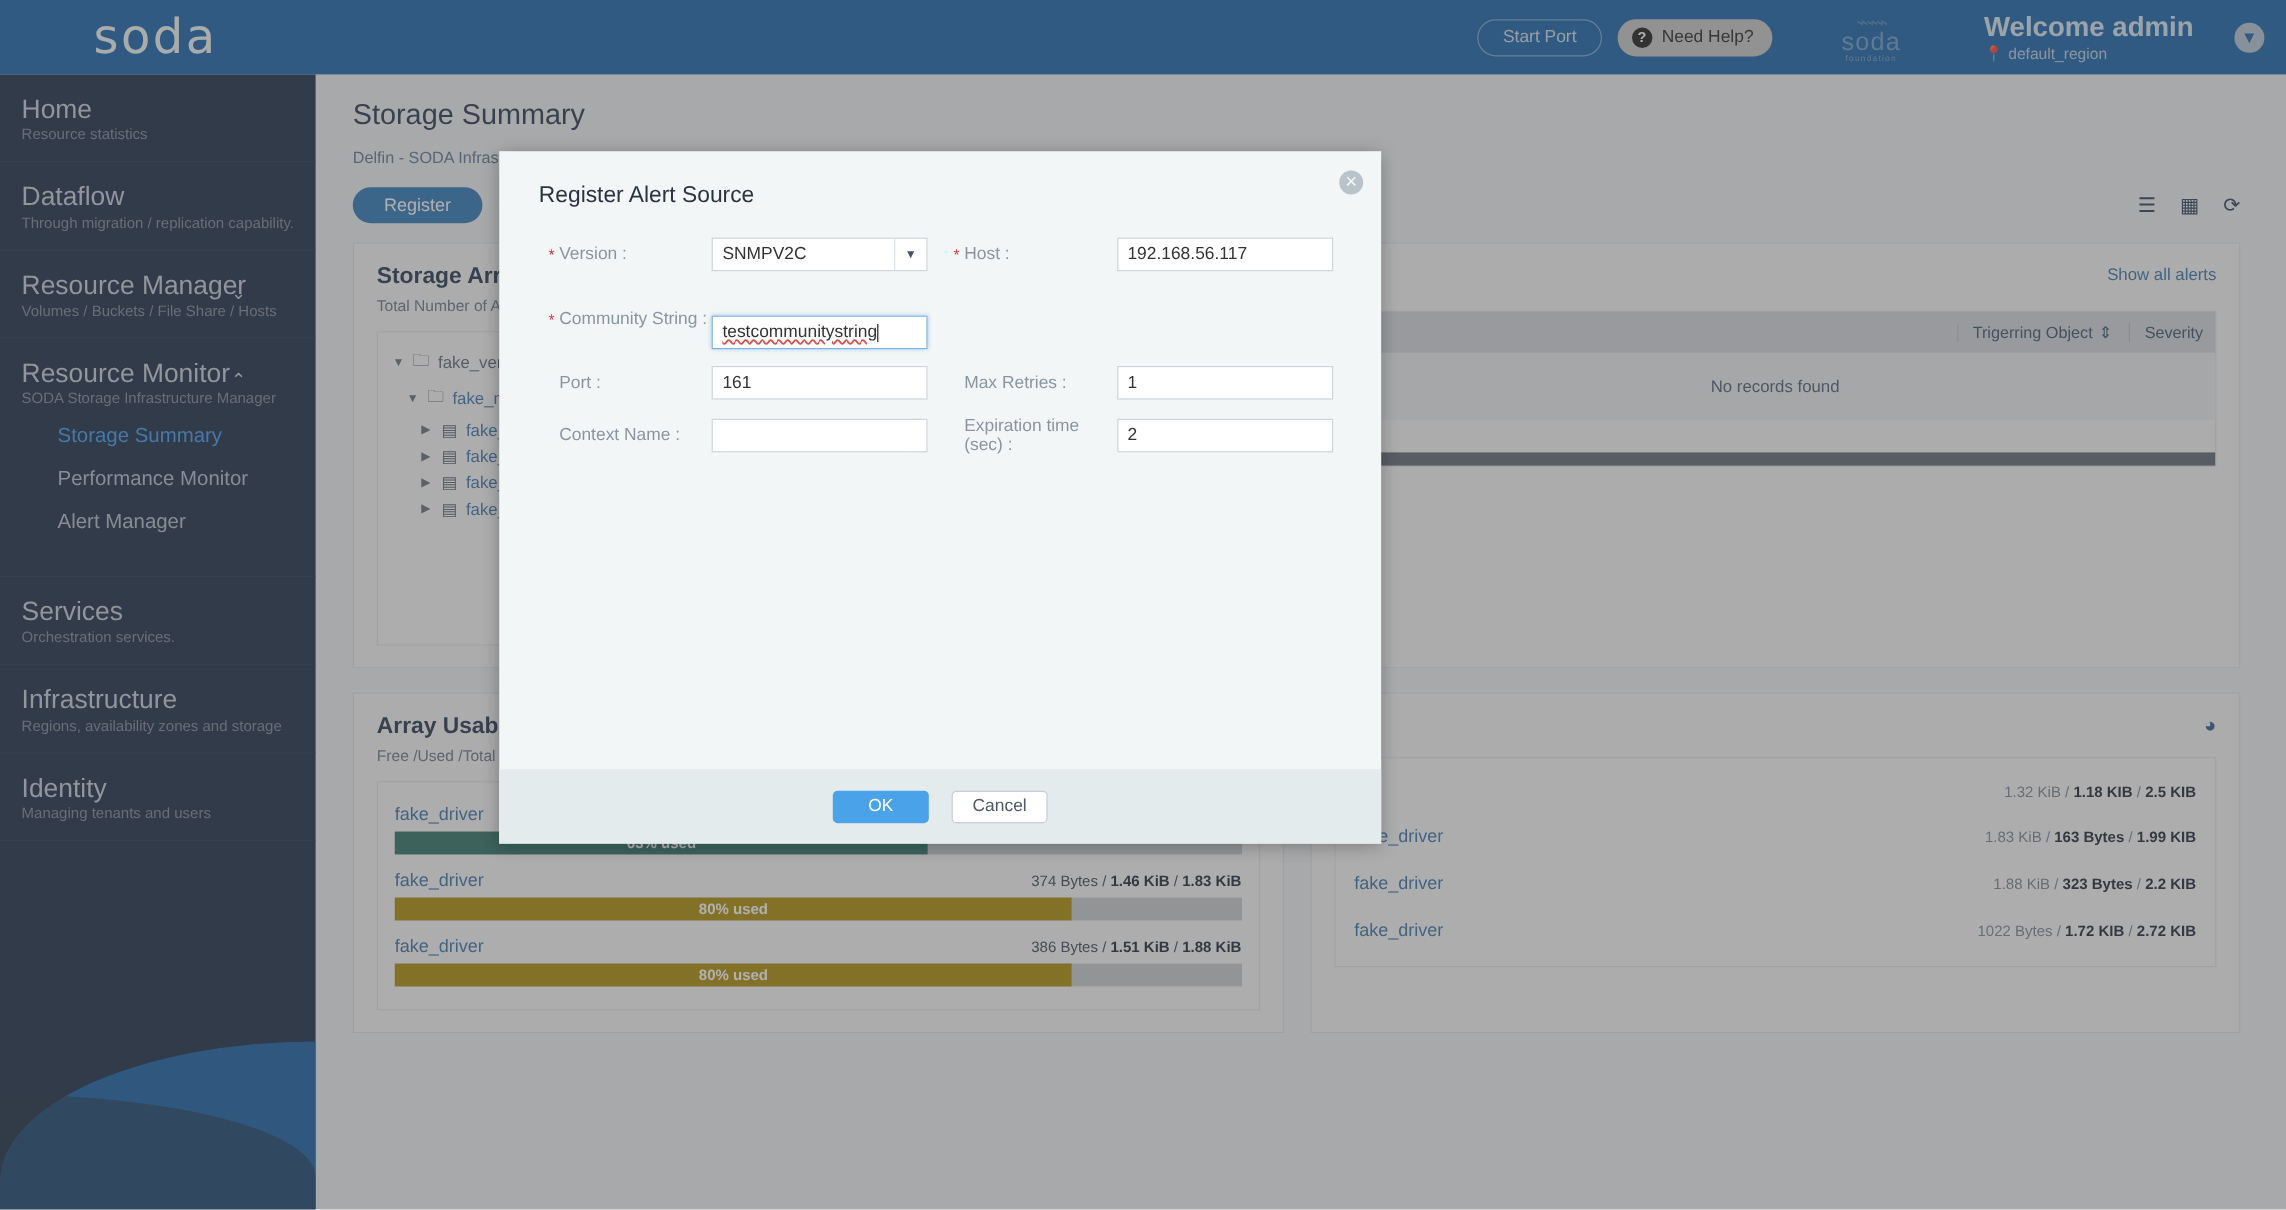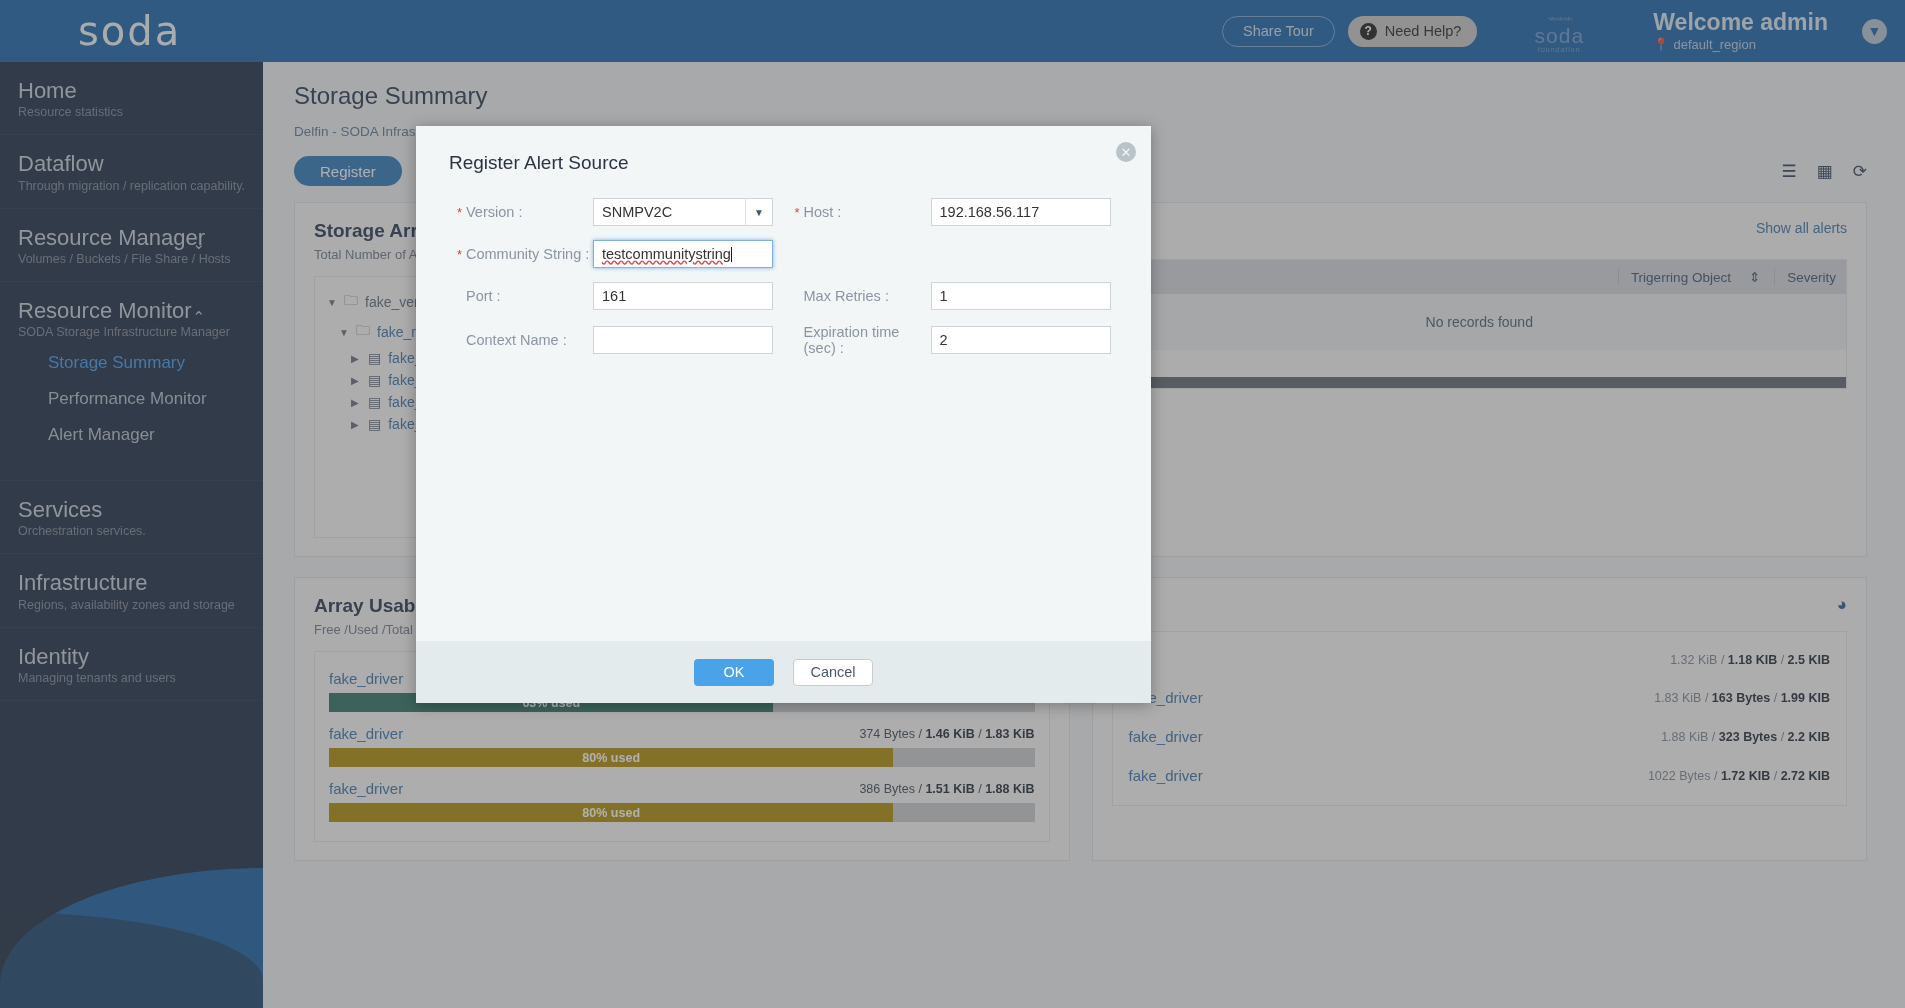--- a/index.html
+++ b/index.html
@@ -116,21 +116,21 @@
   .tree-row.lvl2 { padding-left: 24px; }
   .tree-row .tw { font-size: 10px; color: #64707f; width: 10px; }
   .tree-row .folder { color: #5a6675; font-size: 14px; }
   .tree-row .leaf-label { color: #3a73ab; }
 
   .alerts-table { margin-top: 17px; border: 1px solid #dfe3e8; }
   .alerts-head {
     display: flex; background: #d4d8dd; color: #3a536f; font-size: 13.5px;
     padding: 9px 10px; gap: 14px; justify-content: flex-end;
   }
-  .alerts-head .th { display: flex; align-items: center; gap: 18px; border-left: 1px solid #b9c1ca; padding-left: 12px; }
+  .alerts-head .th { display: flex; align-items: center; gap: 5px; border-left: 1px solid #b9c1ca; padding-left: 12px; }
   .alerts-empty {
     background: #eceef0; color: #4b6077; font-size: 14px; text-align: center; padding: 20px 0;
   }
   .scroll-strip { height: 11px; background: #5e6873; margin-top: 27px; }
 
   .panels2 { display: flex; gap: 22px; padding: 20px 38px 0 31px; }
   .usage-list { margin-top: 14px; border: 1px solid #e3e6ea; background: #f9fafb; padding: 12px 14px; }
   .usage-item { margin-bottom: 7px; }
   .usage-label-row { display: flex; align-items: center; font-size: 15px; color: #3a73ab; padding: 6px 0; }
   .usage-meta { margin-left: auto; font-size: 12.5px; color: #3c4856; }
@@ -167,20 +167,21 @@
   }
   .flabel .req { color: #e03b3b; position: absolute; left: 14px; top: 1px; font-size: 13px; }
   .finput {
     width: 180px; height: 28px; border: 1px solid #cdd4da; background: #fff;
     font-size: 14.5px; color: #333; padding: 0 8px;
     font-family: "Liberation Sans", sans-serif;
   }
   .finput.focused {
     border: 1px solid #7fb2e0; box-shadow: 0 0 4px rgba(100,160,220,.8);
     position: relative;
+    margin-top: 23px;
   }
   .spell { text-decoration: underline; text-decoration-style: wavy; text-decoration-color: #e05050; }
   .caret { display: inline-block; width: 1px; height: 15px; background: #222; vertical-align: -3px; }
   .fselect {
     width: 180px; height: 28px; border: 1px solid #cdd4da; background: #fff;
     display: flex; align-items: center; font-size: 14.5px; color: #333;
     padding-left: 8px; cursor: pointer;
   }
   .fselect .arrowbox {
     margin-left: auto; width: 27px; height: 26px; border-left: 1px solid #dde2e7;
@@ -202,21 +203,21 @@
 </head>
 <body>
 
 <div id="app">
 
   <div class="topbar">
     <div class="logo-wrap">
       <span class="logo-soda">soda</span>
     </div>
     <div class="topbar-spacer"></div>
-    <button class="btn-tour">Share Tour</button>
+    <button class="btn-tour">Start Port</button>
     <button class="btn-help">
       <span class="help-q">?</span>
       <span>Need Help?</span>
     </button>
     <div class="brand-mark">
       <div class="brand-fish">⌁⌁⌁</div>
       <div class="brand-name">soda</div>
       <div class="brand-sub">foundation</div>
     </div>
     <div class="welcome">

